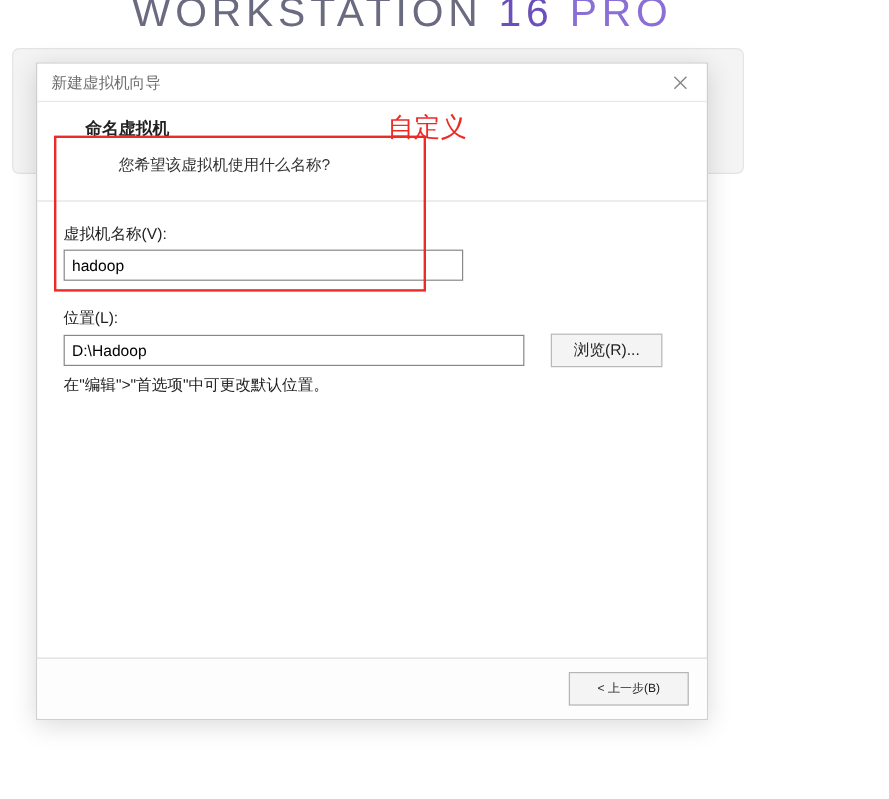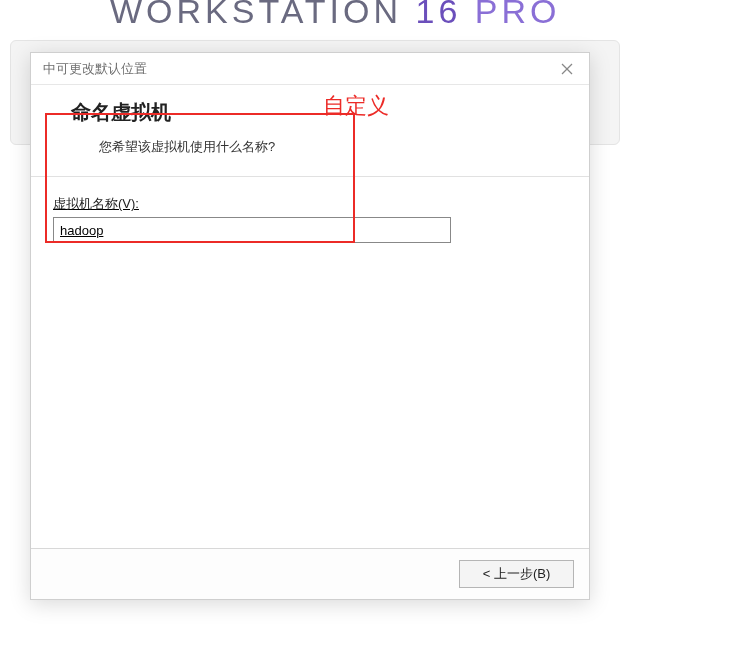--- a/index.html
+++ b/index.html
@@ -80,21 +80,21 @@
       width: 12px;
       height: 12px;
       stroke: #888;
       stroke-width: 1.2;
     }
     .header-area {
       padding: 14px 26px 14px 26px;
       position: relative;
     }
     .header-title {
-      font-size: 20px;
+      font-size: 14px;
       font-weight: 700;
       color: #222;
       margin-left: 14px;
     }
     .header-sub {
       font-size: 13px;
       color: #333;
       margin-left: 42px;
       margin-top: 12px;
     }
@@ -108,41 +108,40 @@
     }
     .divider {
       height: 1px;
       background: #e1e1e1;
       margin-top: 6px;
     }
     .body-area {
       flex: 1;
       padding: 18px 37px 10px 22px;
       position: relative;
-      text-decoration: underline;
     }
     .field-block {
       margin-bottom: 22px;
     }
     .field-label {
       font-size: 13px;
       color: #222;
       margin-bottom: 4px;
       display: block;
     }
     .text-input {
       height: 26px;
       border: 1px solid #888;
       font-size: 13px;
       padding: 2px 6px;
       background: #fff;
       outline: none;
     }
     .input-name {
-      width: 398px;
+      width: 333px;
       display: block;
     }
     .loc-row {
       display: flex;
       align-items: center;
       gap: 22px;
     }
     .input-loc {
       width: 398px;
     }
@@ -176,23 +175,23 @@
     .footer {
       height: 50px;
       display: flex;
       align-items: center;
       justify-content: flex-end;
       gap: 10px;
       padding-right: 15px;
       background: #fdfdfd;
     }
     .footer button {
-      width: 115px;
+      width: 100px;
       height: 28px;
-      font-size: 13px;
+      font-size: 10px;
       color: #222;
       background: #f4f4f4;
       border: 1px solid #b5b5b5;
       cursor: pointer;
     }
     .footer .next-btn {
       position: relative;
     }
     .red-box-next {
       position: absolute;
@@ -208,21 +207,21 @@
 <body>
 
 <div class="bg-branding">
   <span>WORKSTATION </span><span class="num">16</span><span class="pro"> PRO</span>
 </div>
 <div class="bg-panel"></div>
 
 <div class="dialog">
 
   <div class="titlebar">
-    <span class="titlebar-title">中可更改默认位置</span>
+    <span class="titlebar-title">新建虚拟机向导</span>
     <div class="close-btn">
       <svg viewBox="0 0 12 12">
           <line x1="1" y1="1" x2="11" y2="11"></line>
           <line x1="11" y1="1" x2="1" y2="11"></line>
         </svg>
     </div>
   </div>
 
   <div class="header-area">
     <div class="header-title">命名虚拟机</div>
@@ -232,20 +231,28 @@
 
   <div class="divider"></div>
 
   <div class="body-area">
 
     <div class="field-block">
       <label class="field-label">虚拟机名称(V):</label>
       <input class="text-input input-name" type="text" value="hadoop" style="">
     </div>
 
+    <div class="field-block">
+      <label class="field-label">位置(L):</label>
+      <div class="loc-row">
+        <input class="text-input input-loc" type="text" value="D:\Hadoop" style="">
+        <button class="browse-btn">浏览(R)...</button>
+      </div>
+      <div class="hint">在"编辑"&gt;"首选项"中可更改默认位置。</div>
+    </div>
 
   </div>
 
   <div class="footer-sep"></div>
   <div class="footer">
     <button>&lt; 上一步(B)</button>
   </div>
 
 </div>
 

